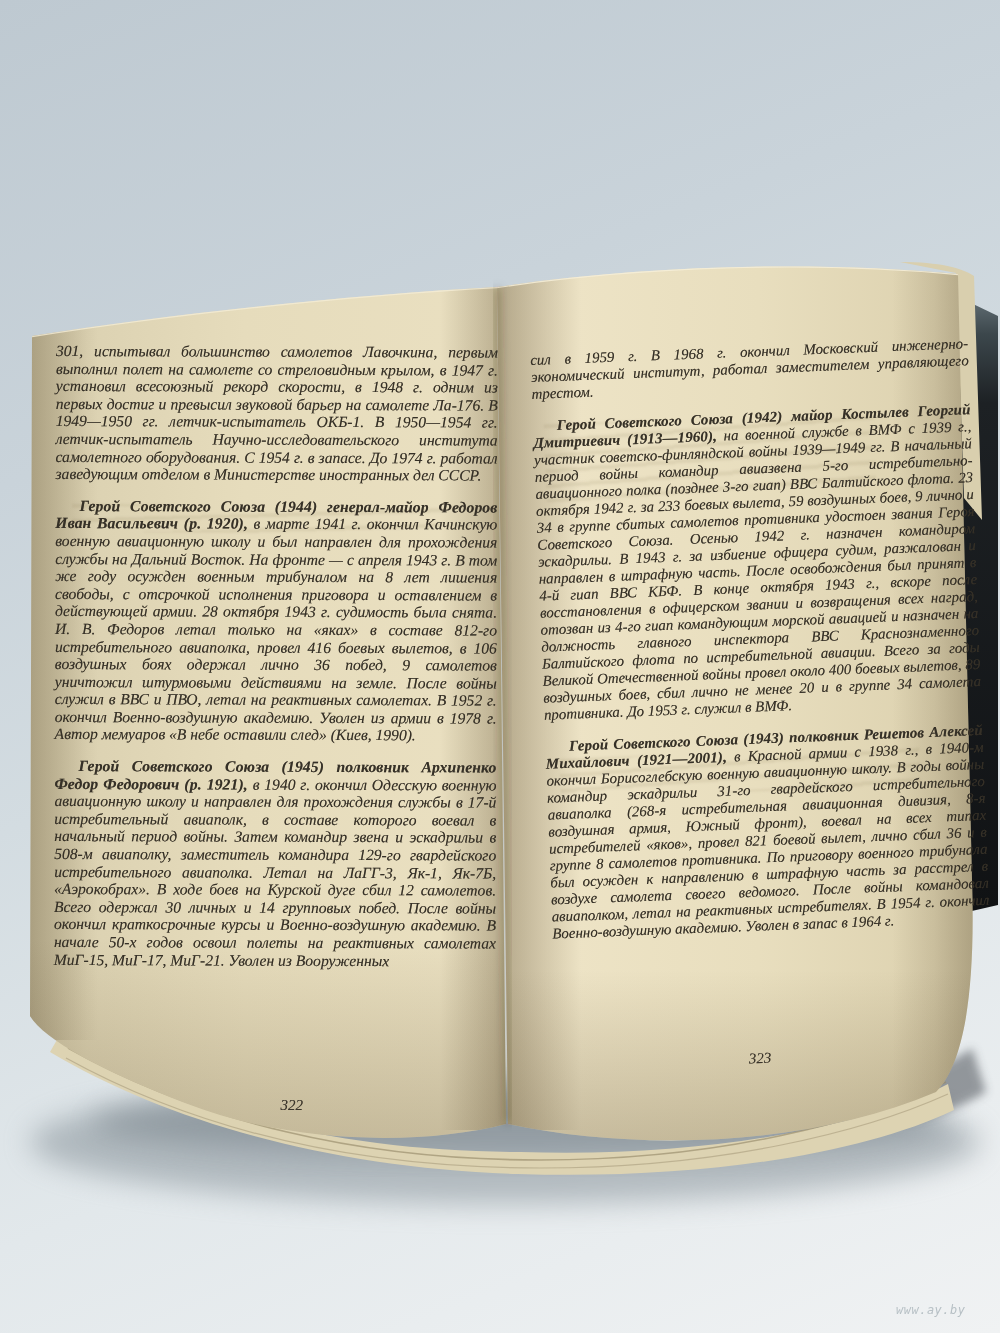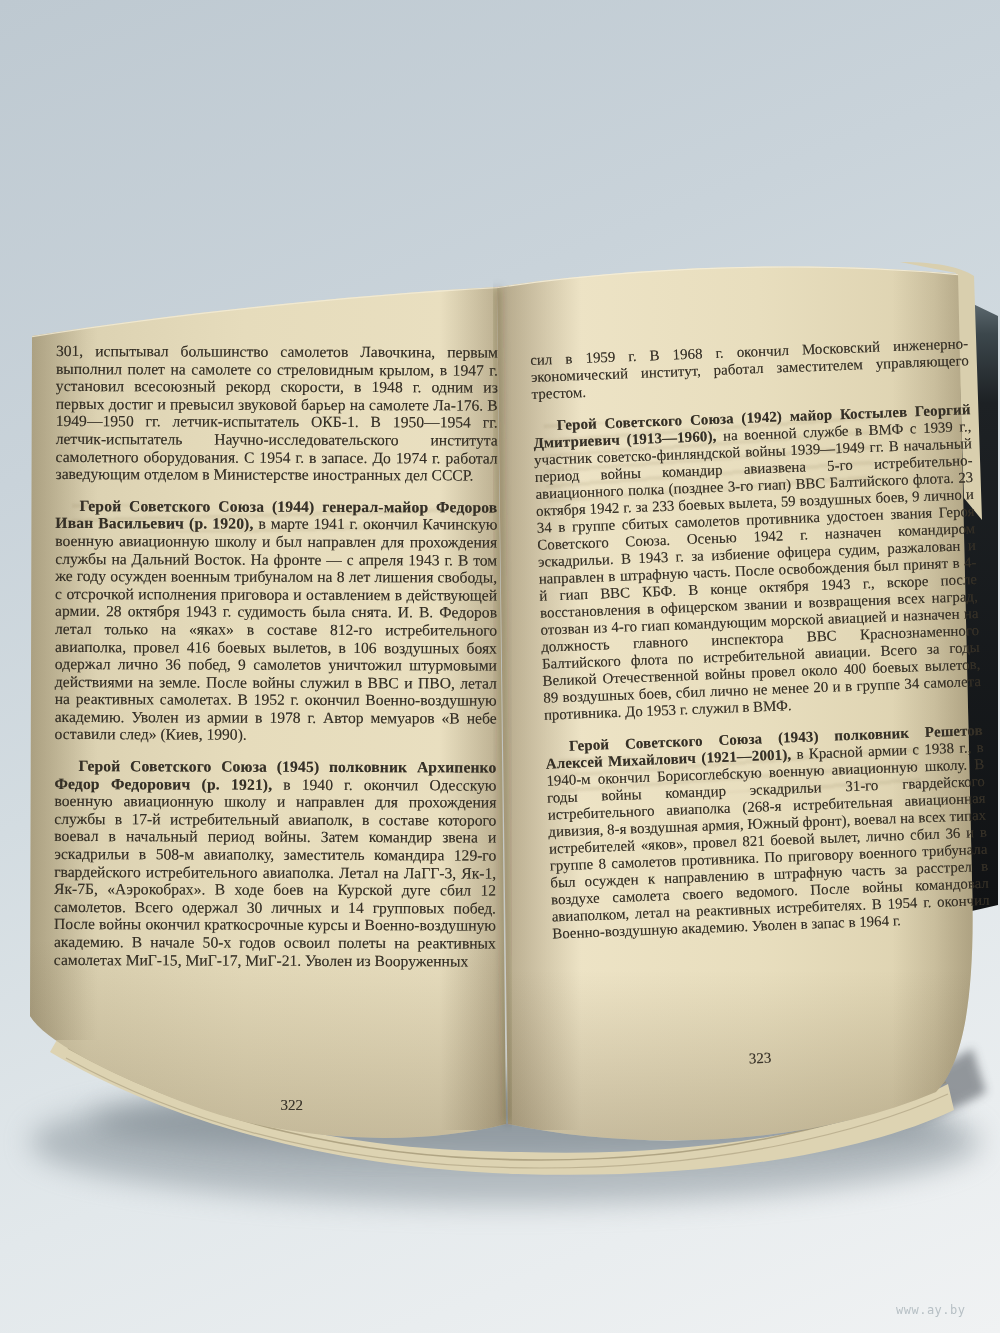--- a/index.html
+++ b/index.html
@@ -1,21 +1,21 @@
 <!DOCTYPE html>
 <html lang="ru"><head>
 <meta charset="utf-8">
 <style>
   html,body{margin:0;padding:0;}
   body{
     width:1000px;height:1333px;overflow:hidden;position:relative;
     background:linear-gradient(158deg,#bec9d1 0%,#c9d3da 28%,#d3dce1 48%,#e2e8eb 72%,#f0f2f3 100%);
     font-family:"Liberation Serif","DejaVu Serif",serif;
   }
-  .scene{position:absolute;inset:0;}
+  .scene{position:absolute;inset:0;font-style:italic;}
   svg.backdrop{position:absolute;left:0;top:0;}
   .textcol{
     position:absolute;
     color:#353027;
     text-align:justify;
     text-rendering:optimizeLegibility;
   }
   .textcol p{margin:0;padding:0;}
   .left-col{
     left:56px;top:342px;width:442px;

